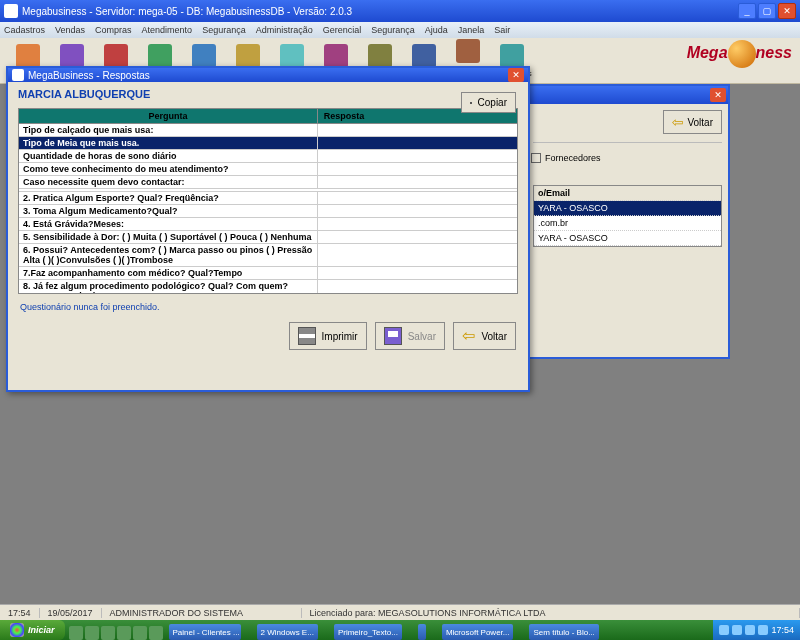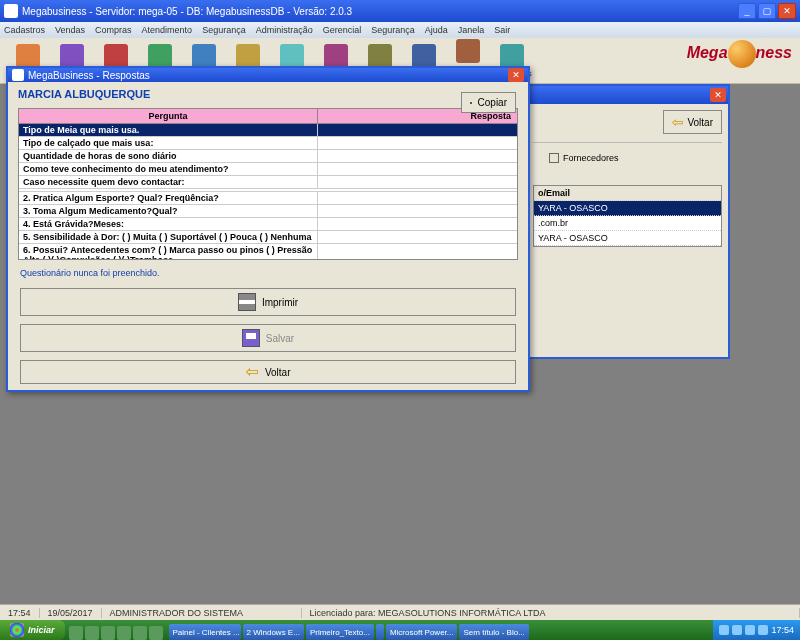--- a/index.html
+++ b/index.html
@@ -21,63 +21,63 @@
   .logo { position: absolute; right: 8px; top: 2px; font-size: 16px; font-weight: bold; font-style: italic; color: #b00020; }
   .logo .globe { display: inline-block; width: 28px; height: 28px; background: radial-gradient(circle at 30% 30%, #ffcc66, #cc6600); border-radius: 50%; vertical-align: middle; }
   
   .workspace { position: absolute; top: 84px; left: 0; right: 0; bottom: 20px; background: #808080; }
   
   .bg-window { position: absolute; top: 0; left: 525px; width: 205px; height: 275px; background: #e8e4d6; border: 2px solid #2a5cd8; }
   .bg-window .titlebar2 { height: 18px; background: linear-gradient(to bottom, #3a6ef0, #1e4ad0); display: flex; justify-content: flex-end; align-items: center; padding: 0 2px; }
   .bg-window .close2 { width: 16px; height: 14px; background: #e05030; border-radius: 2px; color: #fff; font-size: 9px; display: flex; align-items: center; justify-content: center; }
   .bg-btn { display: inline-flex; align-items: center; gap: 4px; border: 1px solid #888; background: #e8e4d6; padding: 3px 8px; font-size: 10px; margin: 6px; }
   .bg-btn .arrow { color: #cc9900; font-size: 14px; }
-  .bg-check { font-size: 9px; margin: 10px 22px; display: flex; align-items: center; gap: 4px; }
+  .bg-check { font-size: 9px; margin: 10px 4px; display: flex; align-items: center; gap: 4px; }
   .bg-list { background: #fff; border: 1px solid #888; margin: 4px 6px; font-size: 9px; }
   .bg-list .row { padding: 2px 4px; border-bottom: 1px dotted #ccc; }
   .bg-list .row.sel { background: #0a246a; color: #fff; }
   
   .modal { position: absolute; top: -18px; left: 6px; width: 524px; height: 326px; background: #e8e4d6; border: 2px solid #2a5cd8; display: flex; flex-direction: column; box-shadow: 2px 2px 6px rgba(0,0,0,0.4); }
   .modal-title { height: 14px; background: linear-gradient(to bottom, #3a6ef0, #1e4ad0); color: #fff; font-size: 10px; display: flex; align-items: center; padding: 0 4px; }
   .modal-title .mt-text { flex: 1; }
   .modal-title .close-m { width: 16px; height: 14px; background: #e05030; border-radius: 2px; color: #fff; font-size: 9px; display: flex; align-items: center; justify-content: center; cursor: pointer; }
   .modal-head { padding: 6px 10px 4px; }
   .modal-head .patient { color: #1040b0; font-size: 11px; font-weight: bold; }
   .modal-head .subtitle { color: #1040b0; font-size: 12px; margin-top: 6px; font-weight: bold; }
   .modal-head .copy-btn { position: absolute; top: 24px; right: 12px; border: 1px solid #888; background: #e8e4d6; padding: 4px 8px; font-size: 10px; display: flex; align-items: center; gap: 6px; cursor: pointer; }
   
   .table-wrap { margin: 4px 10px; border: 1px solid #888; background: #fff; height: 186px; overflow: hidden; }
-  .thead { display: flex; background: #f9a8d4; border-bottom: 1px solid #888; font-size: 9px; font-weight: bold; }
+  .thead { display: flex; background: #0f766e; border-bottom: 1px solid #888; font-size: 9px; font-weight: bold; }
   .thead .c1 { width: 60%; padding: 2px 6px; border-right: 1px solid #888; text-align: center; }
-  .thead .c2 { width: 40%; padding: 2px 6px; text-align: right; }
+  .thead .c2 { width: 40%; padding: 2px 6px; text-align: left; }
   .tbody { font-size: 9px; }
   .tbody .r { display: flex; border-bottom: 1px solid #ccc; }
   .tbody .r.sel { background: #0a246a; color: #fff; }
   .tbody .r .c1 { width: 60%; padding: 1px 4px; border-right: 1px solid #ccc; font-weight: bold; }
   .tbody .r .c2 { width: 40%; padding: 1px 4px; }
   
   .note { font-size: 9px; color: #1040b0; font-weight: normal; margin: 4px 12px; }
   
-  .modal-btns { display: flex; justify-content: flex-end; gap: 8px; padding: 6px 12px; flex-direction: column; }
+  .modal-btns { display: flex; justify-content: flex-end; gap: 8px; padding: 6px 12px; }
   .mbtn { border: 1px solid #888; background: #e8e4d6; padding: 4px 8px; font-size: 10px; display: flex; align-items: center; gap: 6px; cursor: pointer; min-width: 60px; justify-content: center; }
   .mbtn.disabled { color: #888; }
   .mbtn .ic { width: 18px; height: 18px; display: inline-block; }
   .ic-print { background: linear-gradient(#888 40%, #fff 40% 60%, #888 60%); border: 1px solid #555; }
   .ic-save { background: #7a5fd0; border: 1px solid #555; position: relative; }
   .ic-save::after { content: ""; position: absolute; top: 3px; left: 3px; right: 3px; height: 6px; background: #fff; }
   .ic-back { color: #cc9900; font-size: 16px; line-height: 14px; }
   
   .statusbar { position: absolute; bottom: 20px; left: 0; right: 0; height: 16px; background: #e8e4d6; border-top: 1px solid #aaa; display: flex; font-size: 9px; color: #333; align-items: center; }
   .statusbar .cell { padding: 0 8px; border-right: 1px solid #bbb; }
   
   .taskbar { position: absolute; bottom: 0; left: 0; right: 0; height: 20px; background: linear-gradient(to bottom, #3a8f3a, #1a6a1a); display: flex; align-items: flex-end; font-size: 9px; color: #fff; }
   .start { background: linear-gradient(to bottom, #5aaa3a, #2a7a1a); padding: 0 10px; height: 100%; display: flex; align-items: center; font-weight: bold; font-style: italic; border-radius: 0 6px 6px 0; gap: 4px; }
   .ql { display: flex; gap: 2px; padding: 0 4px; }
   .ql-i { width: 14px; height: 14px; background: #5a9a5a; border-radius: 2px; }
-  .tasks { display: flex; gap: 2px; flex: 1; overflow: hidden; padding: 0 2px; }
+  .tasks { display: flex; gap: 16px; flex: 1; overflow: hidden; padding: 0 2px; }
   .task { background: linear-gradient(to bottom, #4a8adf, #2a5ab0); padding: 1px 4px; border-radius: 2px; font-size: 8px; white-space: nowrap; overflow: hidden; max-width: 72px; height: 16px; display: flex; align-items: center; }
   .tray { background: linear-gradient(to bottom, #2a9aef, #1a6ac0); padding: 0 6px; height: 100%; display: flex; align-items: center; gap: 3px; }
   .tray-i { width: 10px; height: 10px; background: #8cf; border-radius: 2px; }
 </style>
 </head>
 <body>
 
 <div class="titlebar">
   <div class="app-icon"></div>
   <div class="title-text">Megabusiness - Servidor: mega-05 - DB: MegabusinessDB - Versão: 2.0.3</div>
@@ -196,26 +196,26 @@
         <span class="ic" style="background:#888;border:1px solid #555"></span>
         <span>Copiar</span>
       </div>
     </div>
     <div class="table-wrap">
       <div class="thead">
         <div class="c1">Pergunta</div>
         <div class="c2">Resposta</div>
       </div>
       <div class="tbody" id="qrows">
+          <div class="r">
+            <div class="c1">Tipo de calçado que mais usa:</div>
+            <div class="c2"></div>
+          </div>
           <div class="r sel">
             <div class="c1">Tipo de Meia que mais usa.</div>
-            <div class="c2"></div>
-          </div>
-          <div class="r">
-            <div class="c1">Tipo de calçado que mais usa:</div>
             <div class="c2"></div>
           </div>
           <div class="r">
             <div class="c1">Quantidade de horas de sono diário</div>
             <div class="c2"></div>
           </div>
           <div class="r">
             <div class="c1">Como teve conhecimento do meu atendimento?</div>
             <div class="c2"></div>
           </div>

